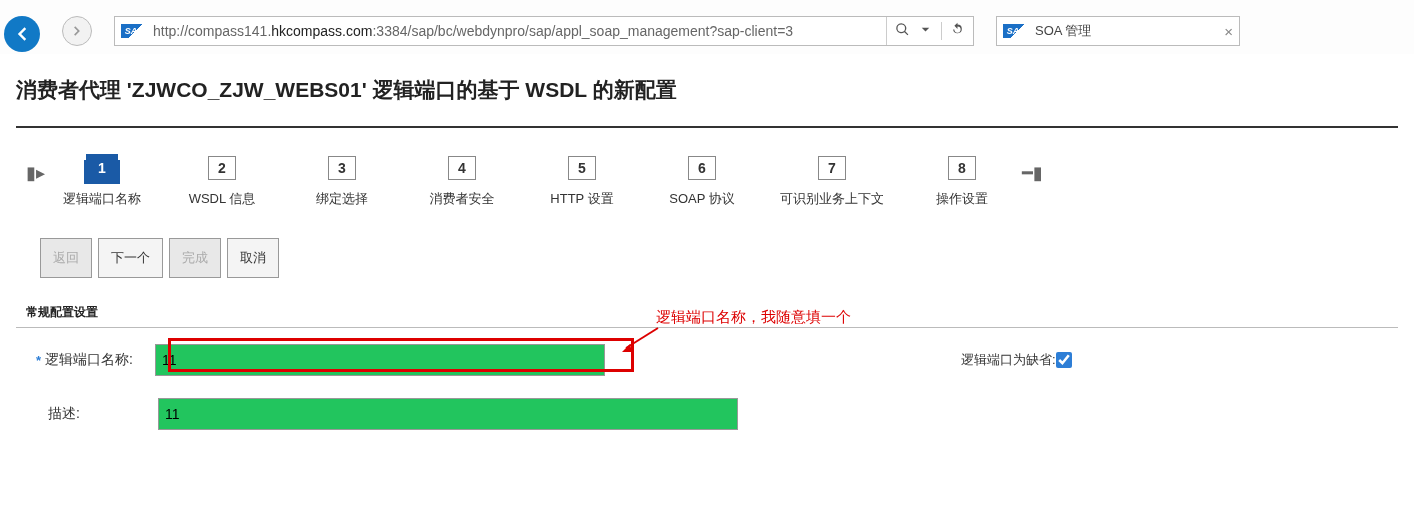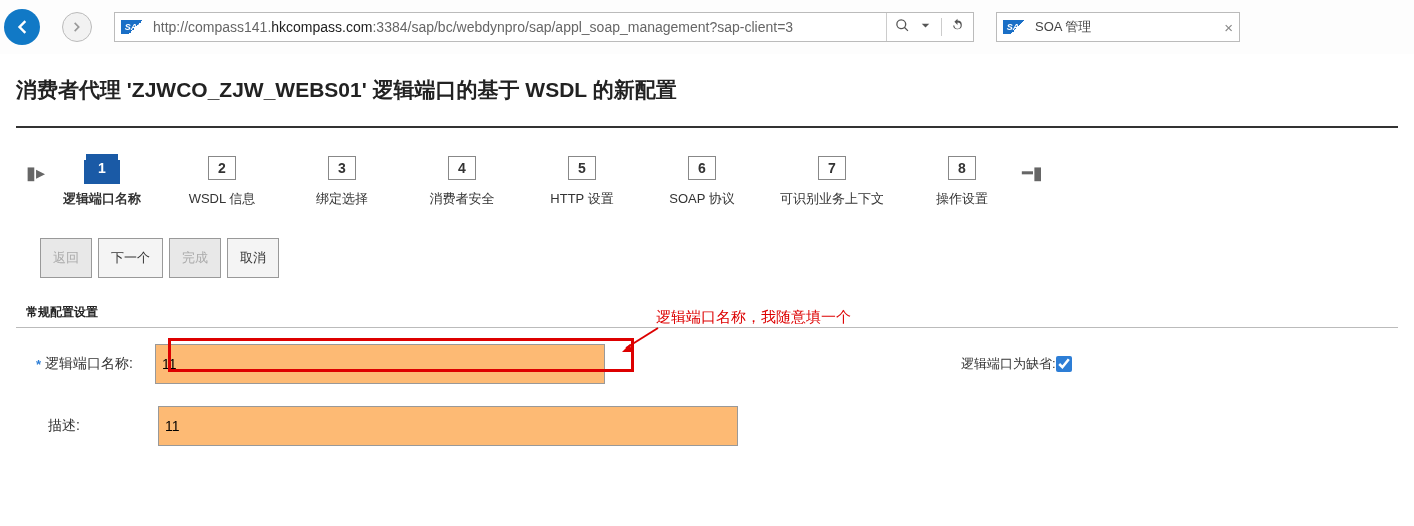--- a/index.html
+++ b/index.html
@@ -9,22 +9,21 @@
     background: #fff;
     color: #333;
     width: 1414px;
     height: 526px;
     overflow: hidden;
   }
   
   .browser-bar {
     height: 54px;
     display: flex;
-    align-items: center;
-    padding: 8px 4px;
+    padding: 16px 4px;
     gap: 22px;
     background: #fdfdfd;
   }
   .nav-back {
     width: 36px; height: 36px;
     border-radius: 50%;
     background: #1179c6;
     display:flex; align-items:center; justify-content:center;
     cursor:pointer;
   }
@@ -130,21 +129,21 @@
     font-weight:bold;
   }
   .step.active .step-box {
     background:#1a5aa6;
     border-color:#1a5aa6;
     color:#fff;
     box-shadow: 0 0 0 2px #1a5aa6, 4px 4px 0 0 #1a5aa6, -4px 4px 0 0 #1a5aa6;
     position:relative;
   }
   .step-label { font-size:13px; color:#333; white-space:nowrap; }
-  .step.active .step-label { font-weight:bold;text-align:right; }
+  .step.active .step-label { font-weight:normal;text-align:right; }
 
   
   .btn-row {
     display:flex; gap:6px;
     margin-bottom:26px;
     padding-left:24px;
   }
   .btn {
     height:40px;
     border:1px solid #999;
@@ -172,25 +171,25 @@
   }
   .form-row {
     display:flex; align-items:center;
     margin-bottom:16px;
     padding-left:20px;
     position:relative;
   }
   .req { color:#2d7ed6; font-weight:bold; margin-right:4px; }
   .fld-label { width:110px; font-size:14px; color:#333; }
   .inp {
-    height:40px;
+    height:32px;
     border:1px solid #999;
     padding:0 6px;
     font-size:14px;
-    background:#fdba74;
+    background:#22c55e;
   }
   .inp.name { width:450px; }
   .inp.desc { width:580px; }
   .highlight-frame {
     position:absolute;
     left:152px; top:-6px;
     width:466px; height:34px;
     border:3px solid #d00;
     pointer-events:none;
   }

